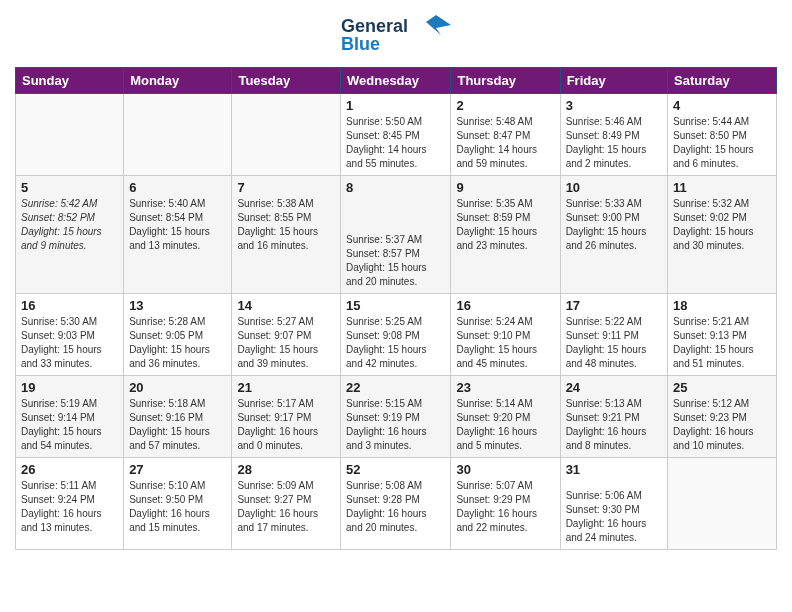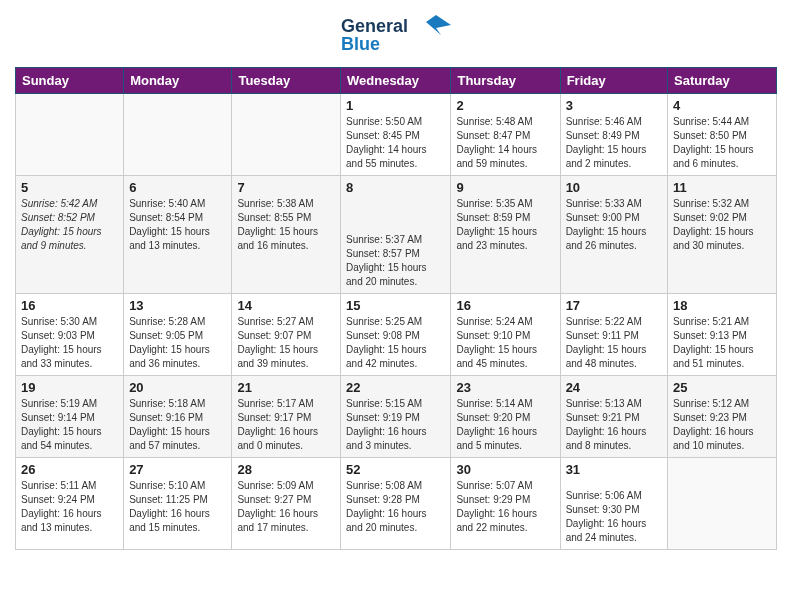--- a/index.html
+++ b/index.html
@@ -279,21 +279,21 @@
           <td>
             <span class="day-num">26</span>
             <div class="day-info" style="white-space: pre-line;">Sunrise: 5:11 AM
 Sunset: 9:24 PM
 Daylight: 16 hours
 and 13 minutes.</div>
           </td>
           <td>
             <span class="day-num">27</span>
             <div class="day-info" style="white-space: pre-line;">Sunrise: 5:10 AM
-Sunset: 11:25 PM
+Sunset: 9:50 PM
 Daylight: 16 hours
 and 15 minutes.</div>
           </td>
           <td>
             <span class="day-num">28</span>
             <div class="day-info" style="white-space: pre-line;">Sunrise: 5:09 AM
 Sunset: 9:27 PM
 Daylight: 16 hours
 and 17 minutes.</div>
           </td>

